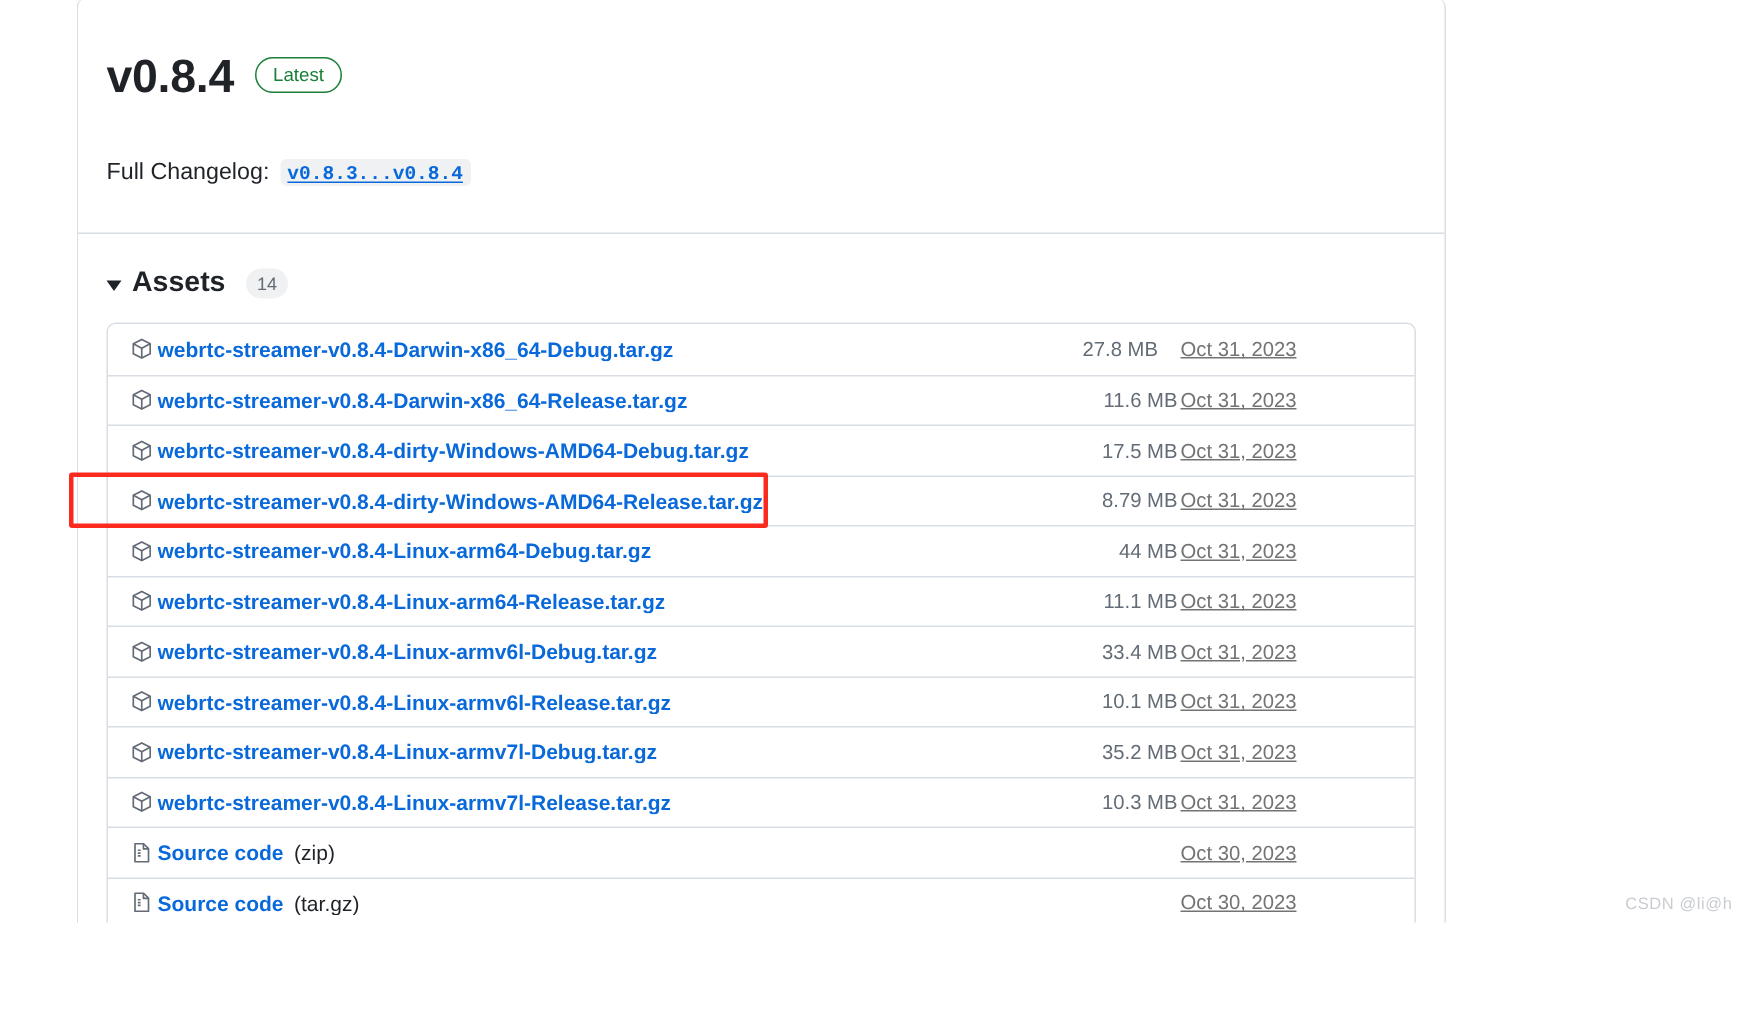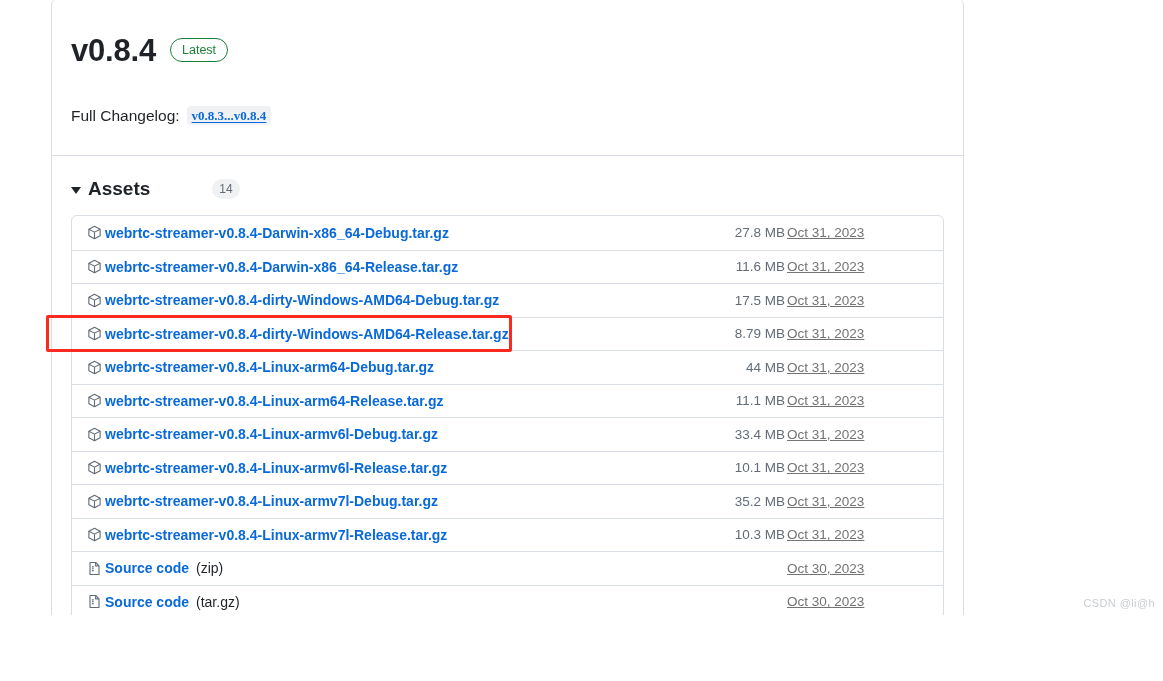--- a/index.html
+++ b/index.html
@@ -65,21 +65,21 @@
   .changelog-row {
     margin-top: 35px;
     display: flex;
     align-items: center;
     font-size: 15.5px;
     color: #1f2328;
     font-weight: 600;
   }
   .changelog-label { margin-right: 7px; font-weight: 400; }
   .changelog-link {
-    font-family: Liberation Serif, serif;
+    font-family: Liberation Mono, monospace;
     font-size: 13px;
     color: #0969da;
     background: #eff1f3;
     border-radius: 4px;
     padding: 2px 5px 1px 5px;
     text-decoration: underline;
     text-underline-offset: 2px;
     cursor: pointer;
   }
 
@@ -116,39 +116,38 @@
     align-items: center;
     justify-content: center;
     min-width: 25px;
     height: 20px;
     padding: 0 7px;
     background: #eff1f3;
     border-radius: 2em;
     font-size: 12px;
     color: #636c76;
     font-weight: 500;
-    margin-left: 48px;
   }
 
   .assets-table {
     border: 1px solid #d8dee4;
     border-radius: 6px;
     overflow: hidden;
     background: #ffffff;
   }
   .asset-row {
     display: flex;
     align-items: center;
     height: 33.5px;
     border-top: 1px solid #d8dee4;
     padding: 0 16px 0 14px;
     font-size: 14px;
     cursor: pointer;
   }
-  .asset-row:first-child { border-top: none; }
+  .asset-row:first-child { border-top: none; gap: 13px; }
   .asset-name-cell {
     flex: 1 1 auto;
     display: flex;
     align-items: center;
     gap: 3px;
     min-width: 0;
     overflow: hidden;
   }
   .asset-icon {
     flex: 0 0 auto;

